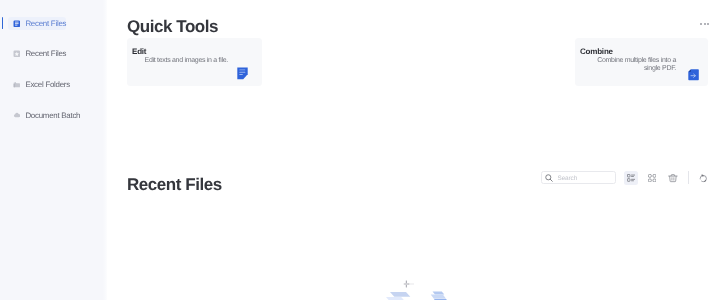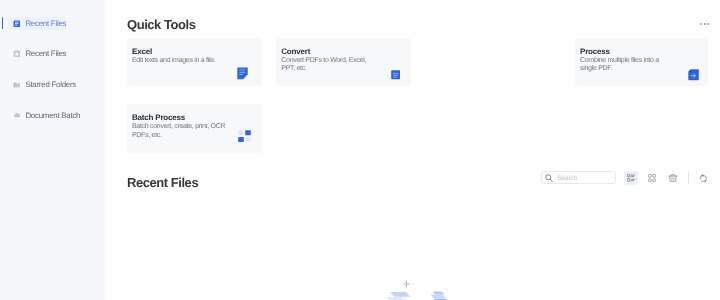--- a/index.html
+++ b/index.html
@@ -1,27 +1,27 @@
 <!DOCTYPE html>
 <html><head>
 <meta charset="utf-8">
 <style>
   html,body{margin:0;padding:0;}
   body{width:720px;height:300px;overflow:hidden;background:#ffffff;
        font-family:"Liberation Sans",sans-serif;-webkit-font-smoothing:antialiased;text-rendering:geometricPrecision;}
-  .app{position:relative;width:595px;height:300px;}
+  .app{position:relative;width:595px;height:300px;text-align:right;}
   .sidebar{position:absolute;left:0;top:0;width:108px;height:300px;background:linear-gradient(to right,#f6f7fb 0%,#f6f7fb 95.4%,#fafbfd 98%,#ffffff 100%);}
   .side-item{position:absolute;left:8px;width:58px;height:12.8px;display:flex;align-items:center;}
   .side-item .ico{width:7.6px;height:7.6px;margin-left:4.8px;margin-right:5px;flex:0 0 auto;display:block;line-height:0;}
   .side-item .lbl{font-size:7.9px;letter-spacing:-0.25px;color:#636570;white-space:nowrap;}
   .side-item.active{background:#edf1fb;border-radius:3px;}
   .side-item.active .lbl{color:#5c7fd1;}
   .active-bar{position:absolute;left:1.6px;width:1.5px;height:11.2px;background:#2f67d6;border-radius:1px;}
   .main{position:absolute;left:107px;top:0;width:613px;height:300px;background:#fff;}
-  .h1{position:absolute;font-size:13px;font-weight:600;letter-spacing:-0.45px;color:#35373d;}
+  .h1{position:absolute;font-size:17px;font-weight:600;letter-spacing:-0.45px;color:#35373d;}
   .card{position:absolute;background:#f7f8fa;border-radius:3.5px;}
   .card .t{position:absolute;left:5px;top:8.5px;font-size:8px;font-weight:bold;letter-spacing:-0.2px;color:#2b2d33;}
   .card .d{position:absolute;left:5px;top:19.2px;font-size:7px;letter-spacing:-0.3px;color:#74767e;line-height:8.2px;width:96px;}
   .card .ic{position:absolute;line-height:0;}
   .dots{position:absolute;display:flex;gap:1.8px;align-items:center;}
   .dots .dot{width:1.9px;height:1.9px;border-radius:50%;background:#9b9da4;display:block;}
   .search{position:absolute;border:1px solid #e8e9ed;border-radius:2.5px;background:#fff;box-sizing:border-box;}
   .search .sicon{position:absolute;left:3.7px;top:2.2px;line-height:0;}
   .search .ph{position:absolute;left:15.8px;top:2.6px;font-size:6.4px;letter-spacing:-0.1px;color:#c1c3ca;}
   .tb{position:absolute;line-height:0;}
@@ -58,21 +58,21 @@
     </div>
 
     <div class="side-item" style="top:78.4px">
       <span class="ico">
         <svg viewBox="0 0 24 24" width="7.6" height="7.6">
             <path d="M2 6.4A1.8 1.8 0 0 1 3.8 4.6h4.6l2 2.4h9.8A1.8 1.8 0 0 1 22 8.8v9.2a1.8 1.8 0 0 1-1.8 1.8H3.8A1.8 1.8 0 0 1 2 18z" fill="#c6c8d0"></path>
             <path d="M6.6 4.6h1.8l2 2.4H6.6z" fill="#b7b9c3"></path>
             <path d="M2 9.6h4.6v10H3.8A1.8 1.8 0 0 1 2 18z" fill="#b7b9c3"></path>
           </svg>
       </span>
-      <span class="lbl">Starred Folders</span>
+      <span class="lbl">Excel Folders</span>
     </div>
 
     <div class="side-item" style="top:108.7px">
       <span class="ico">
         <svg viewBox="0 0 24 24" width="7.6" height="7.6">
             <path d="M7.2 19.4A4.6 4.6 0 0 1 6.6 10.3 5.9 5.9 0 0 1 17.8 9.1a4 4 0 0 1 0.4 10.3z" fill="#c6c8d0"></path>
           </svg>
       </span>
       <span class="lbl">Document Batch</span>
     </div>
@@ -80,69 +80,46 @@
 
   <div class="main">
     <div class="h1" style="left:20px;top:17px">Quick Tools</div>
     <div class="dots" style="left:593px;top:23.2px">
         <span class="dot"></span>
         <span class="dot"></span>
         <span class="dot"></span>
       </div>
 
     <div class="card" style="left:20px;top:38px;width:135px;height:47.5px">
-      <div class="t">Excel</div>
+      <div class="t">Edit</div>
       <div class="d">Edit texts and images in a file.</div>
       <span class="ic" style="left:110px;top:29px;width:11px;height:12.5px">
         <svg viewBox="0 0 22 25" width="11" height="12.5">
             <path d="M0.6 0.8h20.8v13.9L12.4 24.4H0.6z" fill="#2f63da"></path>
             <rect x="4.4" y="5" width="12.4" height="1.7" rx="0.85" fill="#9cb7ef"></rect>
             <rect x="4.4" y="9.6" width="12.4" height="1.7" rx="0.85" fill="#9cb7ef"></rect>
             <rect x="4.4" y="14.2" width="7.4" height="1.7" rx="0.85" fill="#9cb7ef"></rect>
           </svg>
       </span>
     </div>
 
-    <div class="card" style="left:169.3px;top:38px;width:135px;height:47.5px">
-      <div class="t">Convert</div>
-      <div class="d">Convert PDFs to Word, Excel, PPT, etc.</div>
-      <span class="ic" style="left:107.5px;top:25px;width:16.5px;height:16.5px">
-        <svg viewBox="0 0 33 33" width="16.5" height="16.5">
-            <rect x="3" y="3" width="16" height="16" rx="2.2" fill="none" stroke="#eef1f7" stroke-width="1.6"></rect>
-            <rect x="14.4" y="14.4" width="18.2" height="18.2" rx="2.2" fill="#2f63da"></rect>
-            <path d="M19 20.8h8.4M19 24.6h8.4M19 28.2h5.4" stroke="#9db7ec" stroke-width="1.7" stroke-linecap="round"></path>
-          </svg>
-      </span>
-    </div>
 
 
     <div class="card" style="left:468px;top:38px;width:133px;height:47.5px">
-      <div class="t">Process</div>
+      <div class="t">Combine</div>
       <div class="d">Combine multiple files into a single PDF.</div>
       <span class="ic" style="left:113px;top:31px;width:11px;height:11.5px">
         <svg viewBox="0 0 22 23" width="11" height="11.5">
             <path d="M0.6 5.6 L6 0.6H20.2a1.4 1.4 0 0 1 1.4 1.4V21a1.4 1.4 0 0 1-1.4 1.4H2A1.4 1.4 0 0 1 0.6 21z" fill="#2f63da"></path>
             <path d="M0.8 5.6h4.4a0.6 0.6 0 0 0 0.6-0.6V0.8z" fill="#1a3f96"></path>
             <path d="M6 13.4h8.6M11.4 10.2l3.4 3.2-3.4 3.2" stroke="#b7cbf1" stroke-width="1.7" fill="none" stroke-linecap="round" stroke-linejoin="round"></path>
           </svg>
       </span>
     </div>
 
-    <div class="card" style="left:20px;top:104.2px;width:135px;height:48.4px">
-      <div class="t" style="top:8.5px">Batch Process</div>
-      <div class="d" style="top:19.2px">Batch convert, create, print, OCR PDFs, etc.</div>
-      <span class="ic" style="left:110.5px;top:25.5px;width:13px;height:12.5px">
-        <svg viewBox="0 0 26 25" width="13" height="12.5">
-            <rect x="0.9" y="0.9" width="9.2" height="9.2" rx="1.3" fill="#dfe4f0"></rect>
-            <rect x="14.4" y="0.4" width="11.2" height="10.2" rx="1.6" fill="#2f63da"></rect>
-            <rect x="0.4" y="13.9" width="11.2" height="10.2" rx="1.6" fill="#2f63da"></rect>
-            <rect x="15.4" y="14.4" width="9.2" height="9.2" rx="1.3" fill="#dfe4f0"></rect>
-          </svg>
-      </span>
-    </div>
 
     <div class="h1" style="left:20px;top:175px">Recent Files</div>
 
     <div class="search" style="left:433.7px;top:171.3px;width:75.5px;height:13px">
       <span class="sicon">
         <svg viewBox="0 0 16 16" width="8" height="8">
             <circle cx="6.6" cy="6.6" r="5.1" stroke="#6e7076" stroke-width="1.7" fill="none"></circle>
             <path d="M10.5 10.5L14.6 14.6" stroke="#6e7076" stroke-width="1.7" stroke-linecap="round"></path>
           </svg>
       </span>

